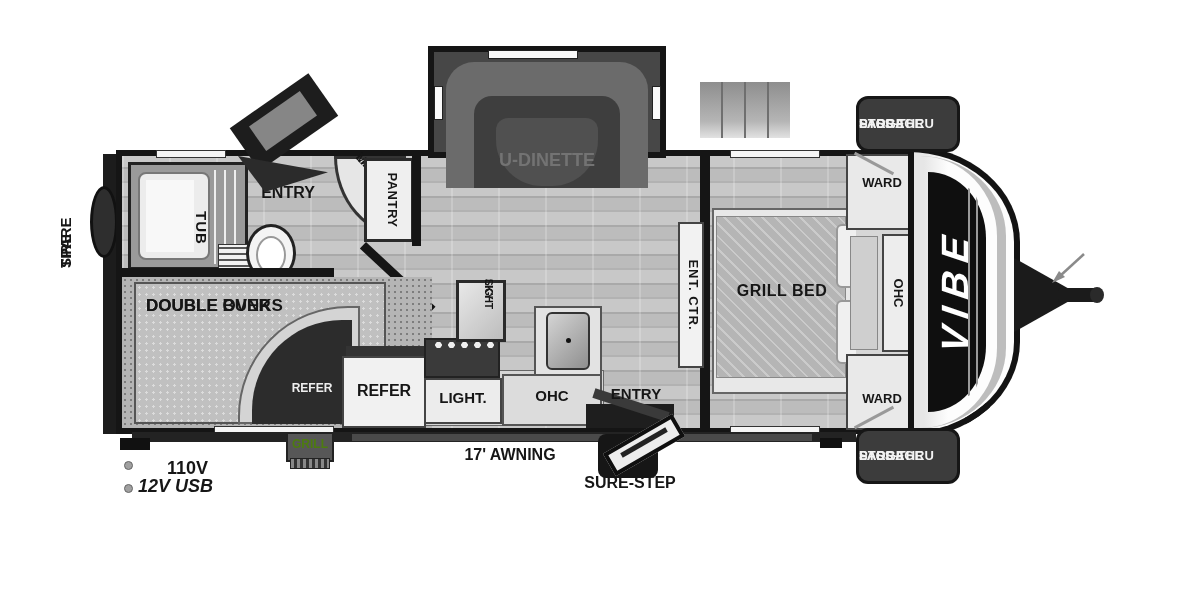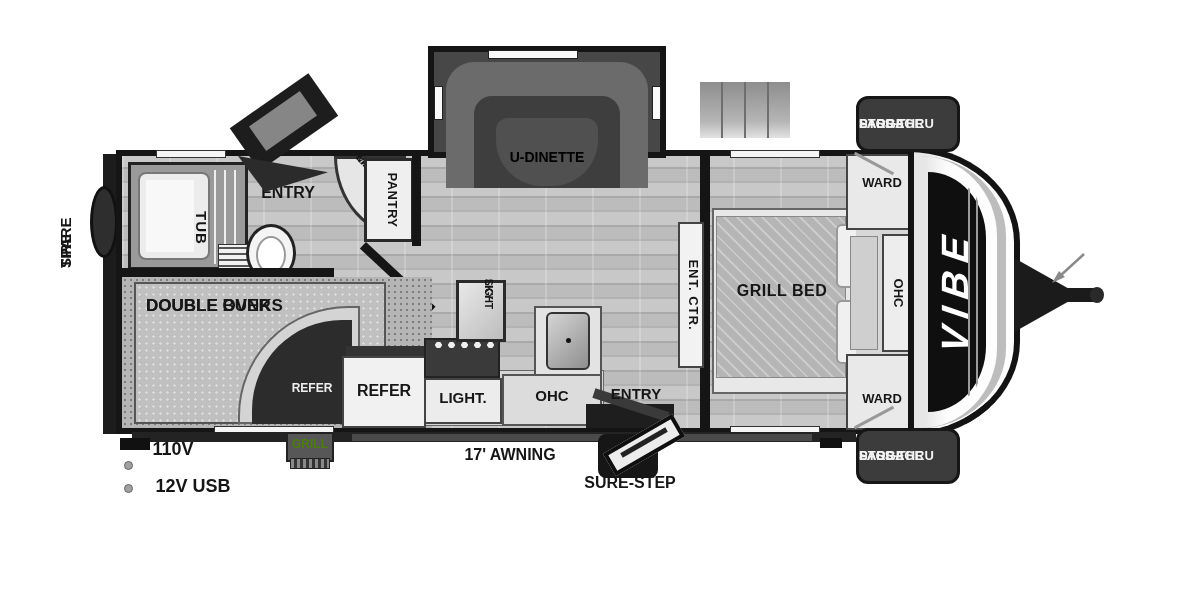--- a/index.html
+++ b/index.html
@@ -95,21 +95,21 @@
   </div>
 
   <div style="left:586px;top:404px;width:88px;height:24px;background:#1e1e1e;"></div>
   <div style="left:592px;top:400px;width:78px;height:10px;background:#3a3a3a;transform:rotate(18deg);"></div>
   <div class="lbl" style="left:600px;top:386px;width:72px;height:18px;font-size:15px;">ENTRY</div>
 
   <div style="left:428px;top:46px;width:238px;height:112px;background:#474747;border:6px solid #151515;"></div>
   <div style="left:446px;top:62px;width:202px;height:126px;background:#6b6b6b;border-radius:28px 28px 0 0;"></div>
   <div style="left:474px;top:96px;width:146px;height:92px;background:#3e3e3e;border-radius:18px 18px 0 0;"></div>
   <div style="left:496px;top:118px;width:102px;height:68px;background:#505050;border-radius:12px 12px 46px 46px;"></div>
-  <div class="lbl wh" style="left:492px;top:150px;width:110px;height:16px;font-size:14px;color:#000000;">U-DINETTE</div>
+  <div class="lbl wh" style="left:492px;top:150px;width:110px;height:16px;font-size:18px;color:#737373;">U-DINETTE</div>
   <div style="left:488px;top:50px;width:90px;height:9px;background:#fafafa;border:1px solid #222;"></div>
   <div style="left:434px;top:86px;width:9px;height:34px;background:#fafafa;border:1px solid #222;"></div>
   <div style="left:652px;top:86px;width:9px;height:34px;background:#fafafa;border:1px solid #222;"></div>
 
   <div style="left:700px;top:82px;width:90px;height:56px;
        background-image:repeating-linear-gradient(90deg,transparent 0 21px,#6f6f6f 21px 23px),linear-gradient(180deg,#8e8e8e 0,#b5b5b5 70%,#e2e2e2 100%);"></div>
 
   <div class="wall" style="left:700px;top:156px;width:10px;height:272px;"></div>
   <div style="left:678px;top:222px;width:26px;height:146px;background:#f2f2f2;border:2px solid #444;"></div>
   <div class="lbl" style="left:621px;top:286px;width:140px;height:18px;font-size:13px;letter-spacing:1px;transform:rotate(90deg);">ENT. CTR.</div>
@@ -172,17 +172,17 @@
   <div style="left:618px;top:440px;width:52px;height:5px;background:#222;transform:rotate(-30deg);"></div>
   <div class="lbl" style="left:570px;top:474px;width:120px;height:20px;font-size:16px;">SURE-STEP</div>
 
   <div class="lbl" style="left:450px;top:446px;width:120px;height:18px;font-size:16px;">17' AWNING</div>
 
   <div style="left:286px;top:432px;width:48px;height:30px;background:#575757;border:2px solid #222;"></div>
   <div class="lbl wh" style="left:286px;top:438px;width:48px;height:14px;font-size:12px;color:#4d7c0f;">GRILL</div>
   <div style="left:290px;top:458px;width:40px;height:11px;border:1px solid #222;background:repeating-linear-gradient(90deg,#888 0 3px,#333 3px 6px);"></div>
 
   <div style="left:124px;top:461px;width:9px;height:9px;background:#a0a0a0;border:1px solid #666;border-radius:50%;"></div>
-  <div class="lbl" style="left:138px;top:439px;width:70px;height:20px;font-size:18px;text-align:center;">110V</div>
+  <div class="lbl" style="left:138px;top:458px;width:70px;height:20px;font-size:18px;text-align:right;">110V</div>
   <div style="left:124px;top:484px;width:9px;height:9px;background:#a0a0a0;border:1px solid #666;border-radius:50%;"></div>
-  <div class="lbl" style="left:138px;top:476px;width:110px;height:20px;font-size:18px;text-align:center;">12V USB</div>
+  <div class="lbl" style="left:138px;top:476px;width:110px;height:20px;font-size:18px;text-align:left;font-style:italic;">12V USB</div>
 
 </div>
 
 </body></html>

